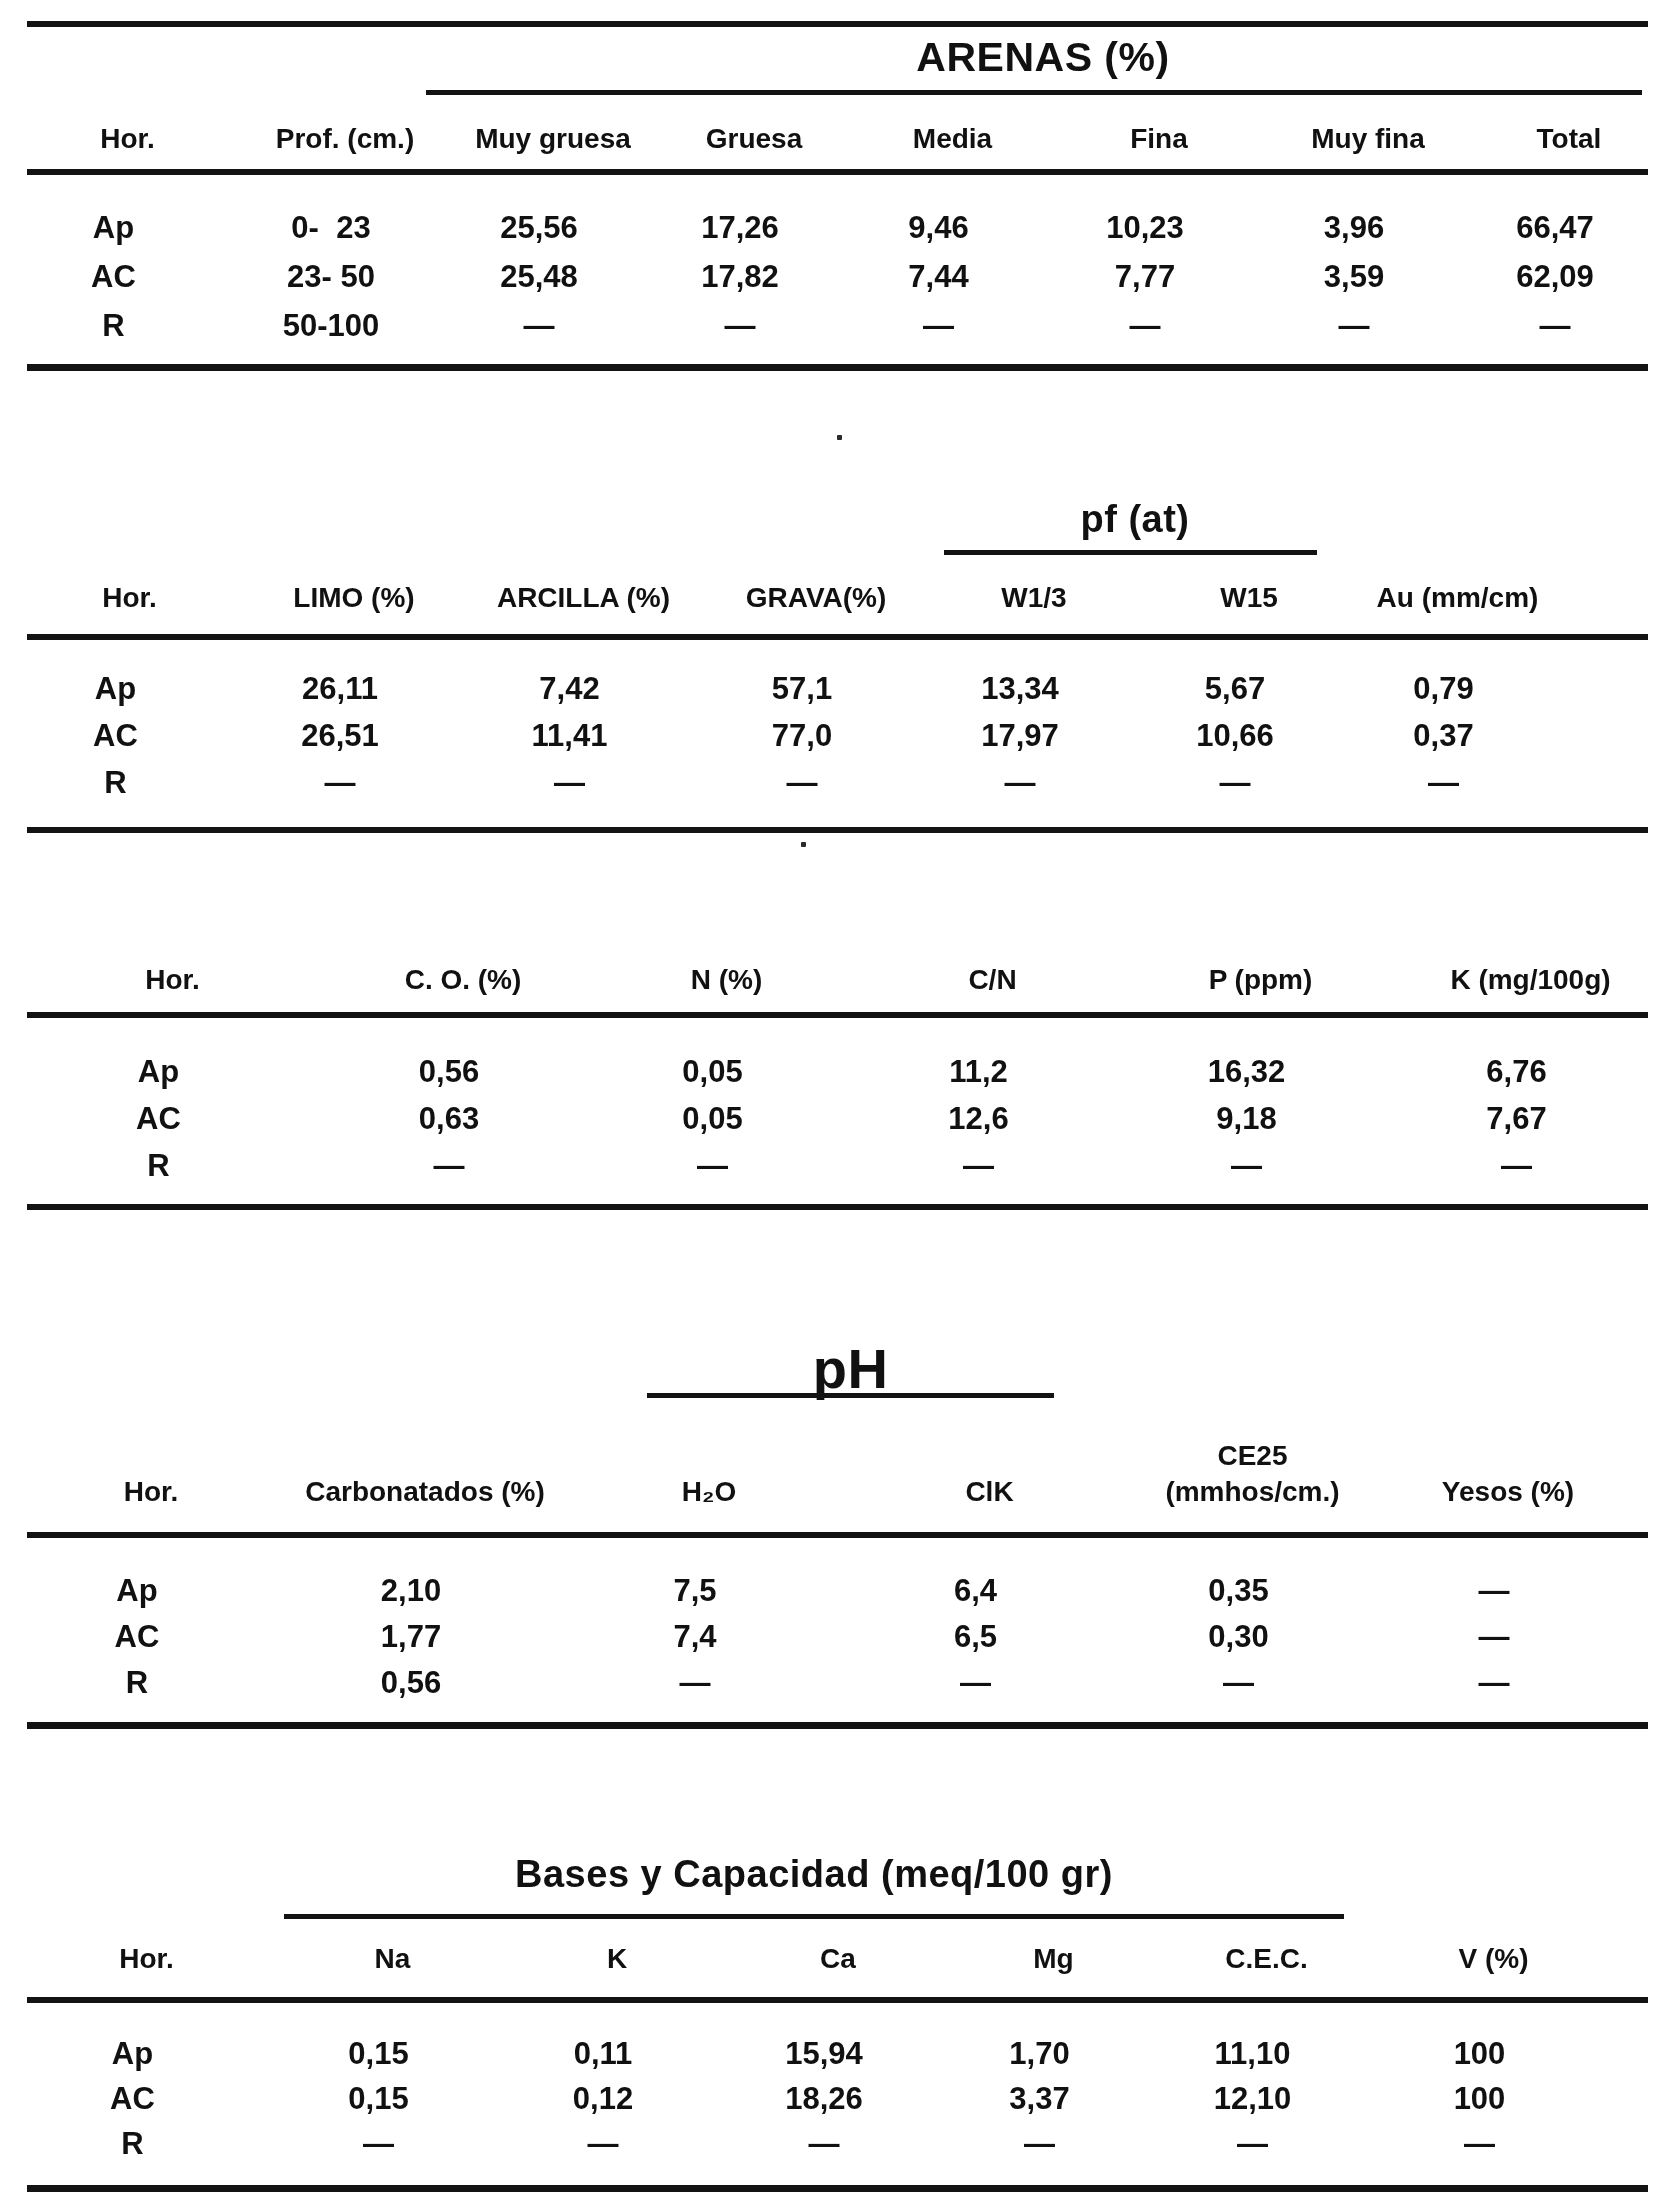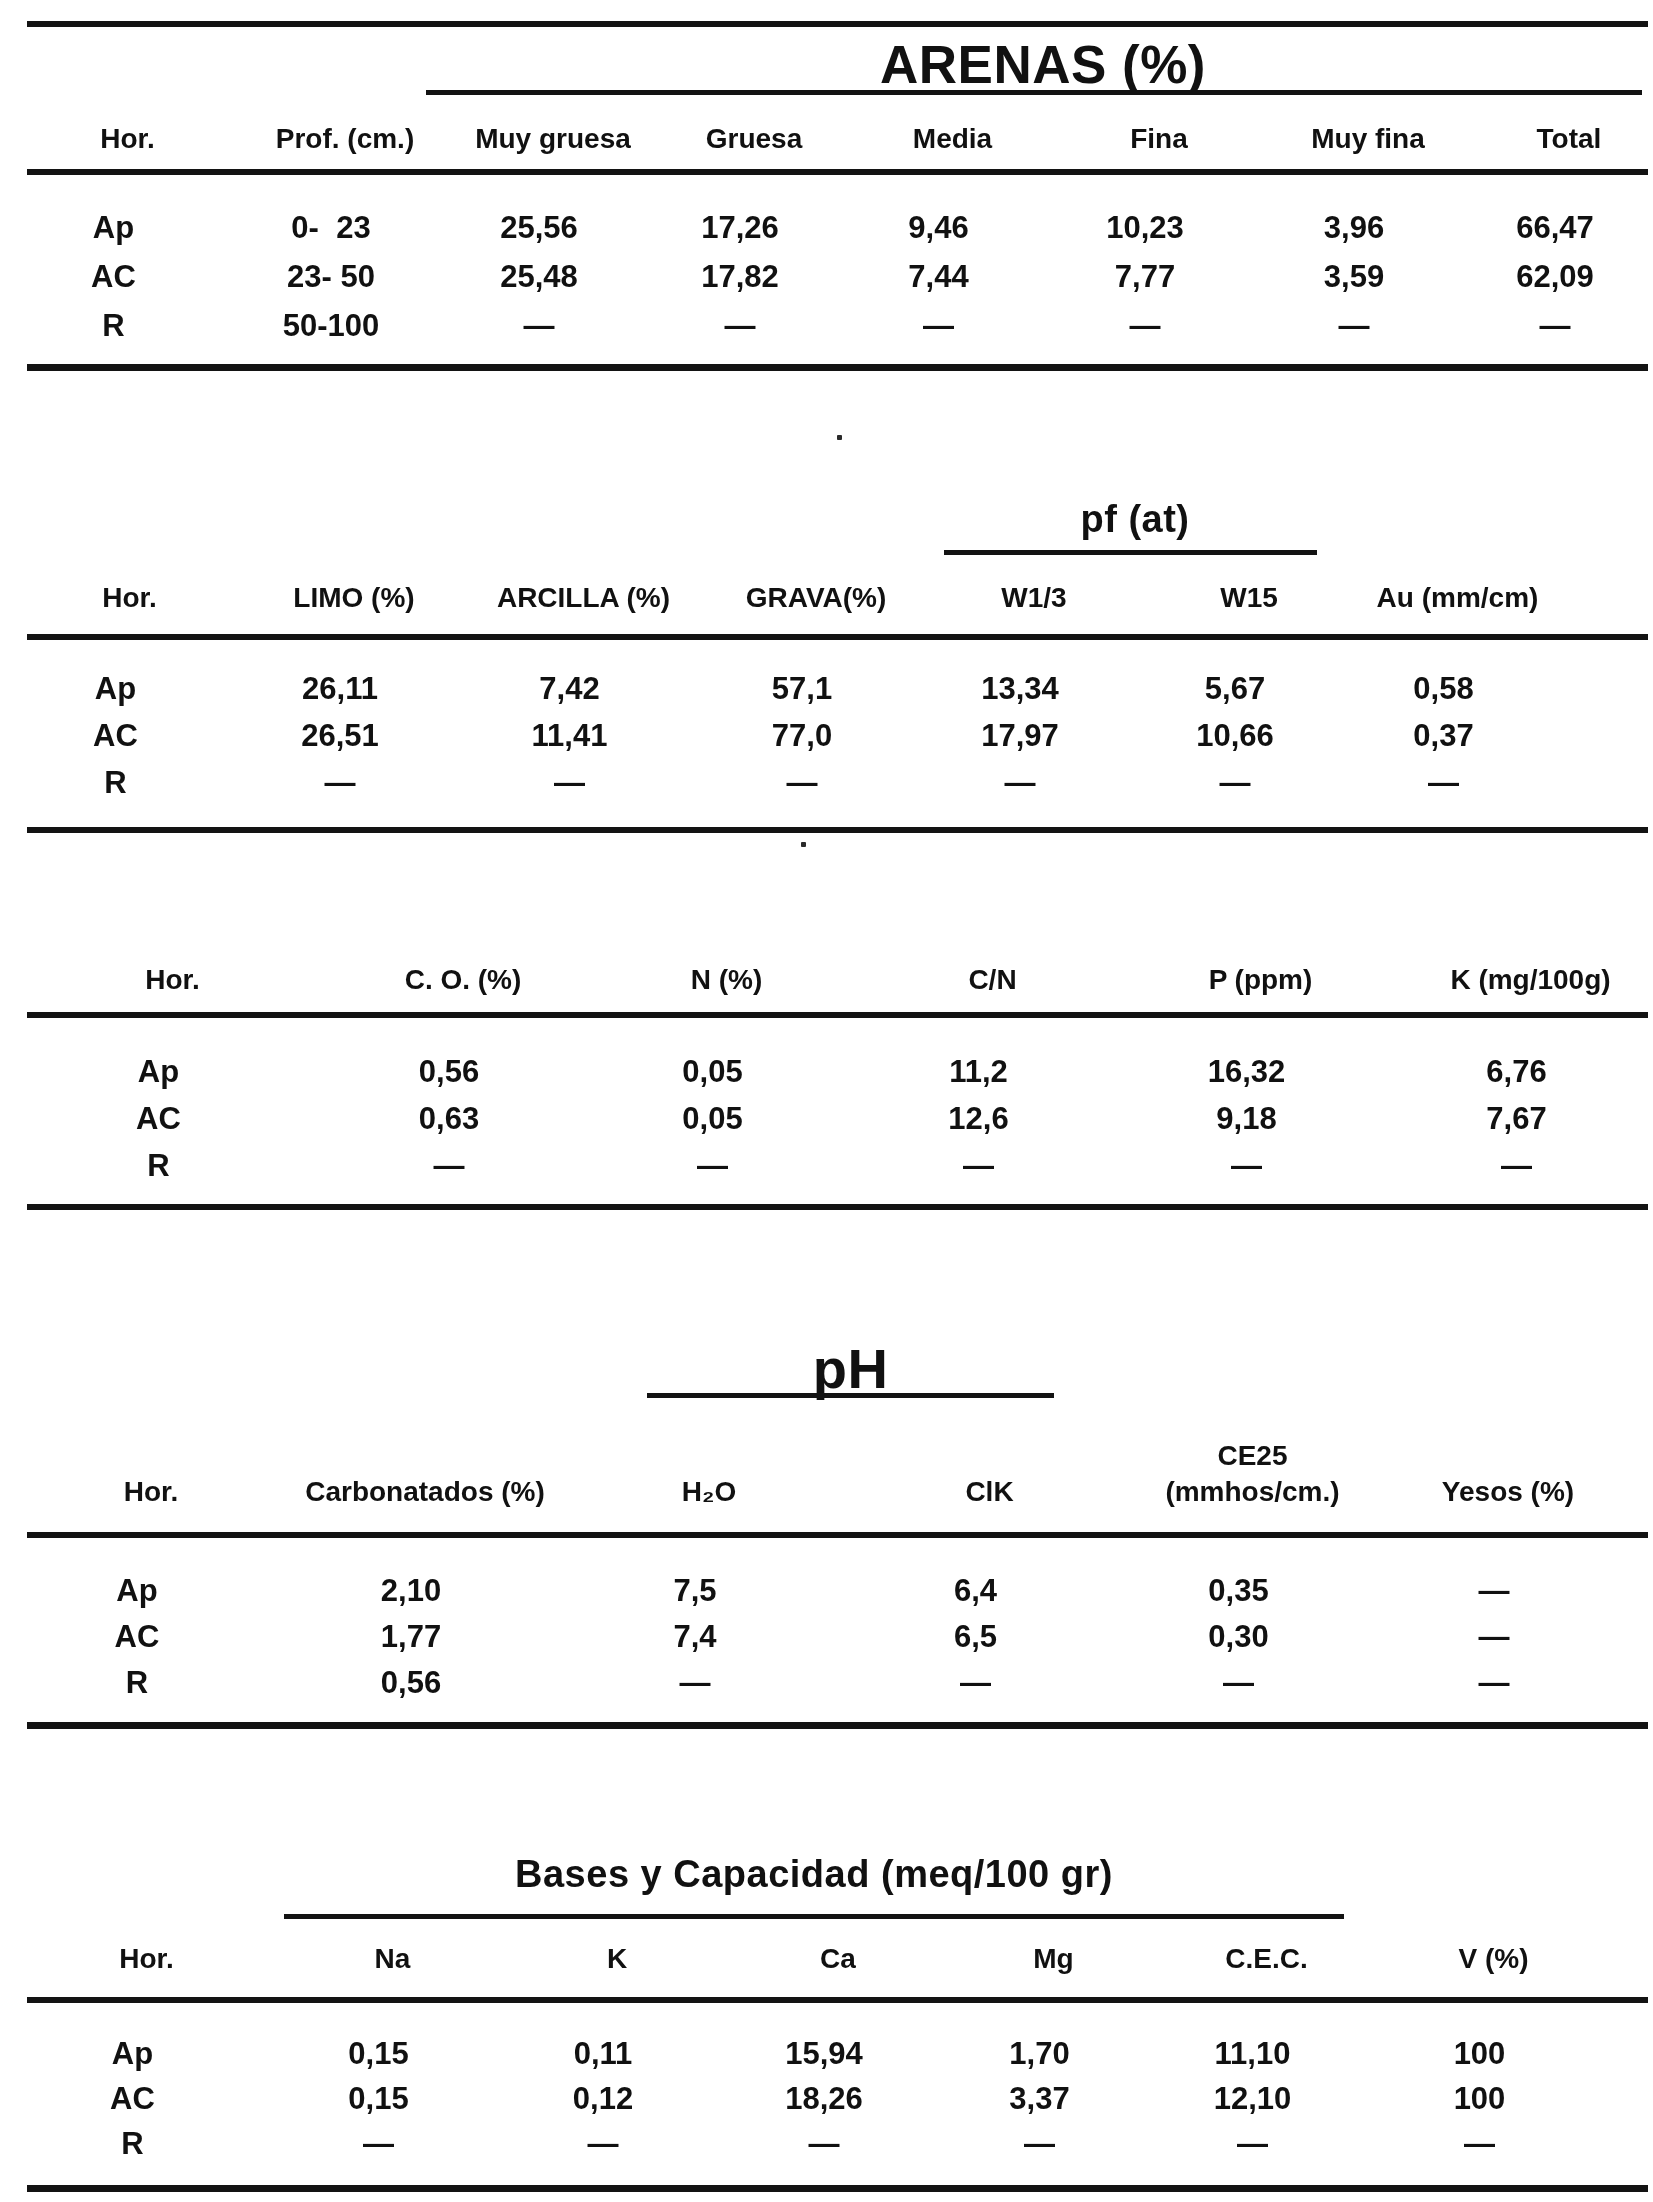--- a/index.html
+++ b/index.html
@@ -39,21 +39,21 @@
   .h5,.b5{left:0;width:1599px;grid-template-columns:265px 227px 222px 220px 211px 215px 239px;}
   .h5{top:1935px;height:47px;}
   .b5{top:2031px;grid-auto-rows:45px;}
   .speck{position:absolute;width:4.7px;height:4.7px;background:#2a2a2a;border-radius:0.9px;}
 </style>
 </head>
 <body>
 
 <section>
   <div class="rule" style="top:21px;left:26.5px;width:1621px;height:5.7px;"></div>
-  <div class="title" style="top:34px;left:435px;width:1216px;font-size:53px;">ARENAS (%)</div>
+  <div class="title" style="top:34px;left:435px;width:1216px;font-size:41px;">ARENAS (%)</div>
   <div class="rule" style="top:90px;left:426px;width:1216px;height:4.7px;"></div>
   <div class="grid h1">
       <div class="hcell">Hor.</div>
       <div class="hcell">Prof. (cm.)</div>
       <div class="hcell">Muy gruesa</div>
       <div class="hcell">Gruesa</div>
       <div class="hcell">Media</div>
       <div class="hcell">Fina</div>
       <div class="hcell">Muy fina</div>
       <div class="hcell">Total</div>
@@ -103,21 +103,21 @@
       <div class="hcell">Au (mm/cm)</div>
     </div>
   <div class="rule" style="top:634px;left:26.5px;width:1621px;height:5.7px;"></div>
   <div class="grid b2">
       <div class="cell">Ap</div>
       <div class="cell">26,11</div>
       <div class="cell">7,42</div>
       <div class="cell">57,1</div>
       <div class="cell">13,34</div>
       <div class="cell">5,67</div>
-      <div class="cell">0,58</div>
+      <div class="cell">0,79</div>
       <div class="cell">AC</div>
       <div class="cell">26,51</div>
       <div class="cell">11,41</div>
       <div class="cell">77,0</div>
       <div class="cell">17,97</div>
       <div class="cell">10,66</div>
       <div class="cell">0,37</div>
       <div class="cell">R</div>
       <div class="cell">—</div>
       <div class="cell">—</div>

